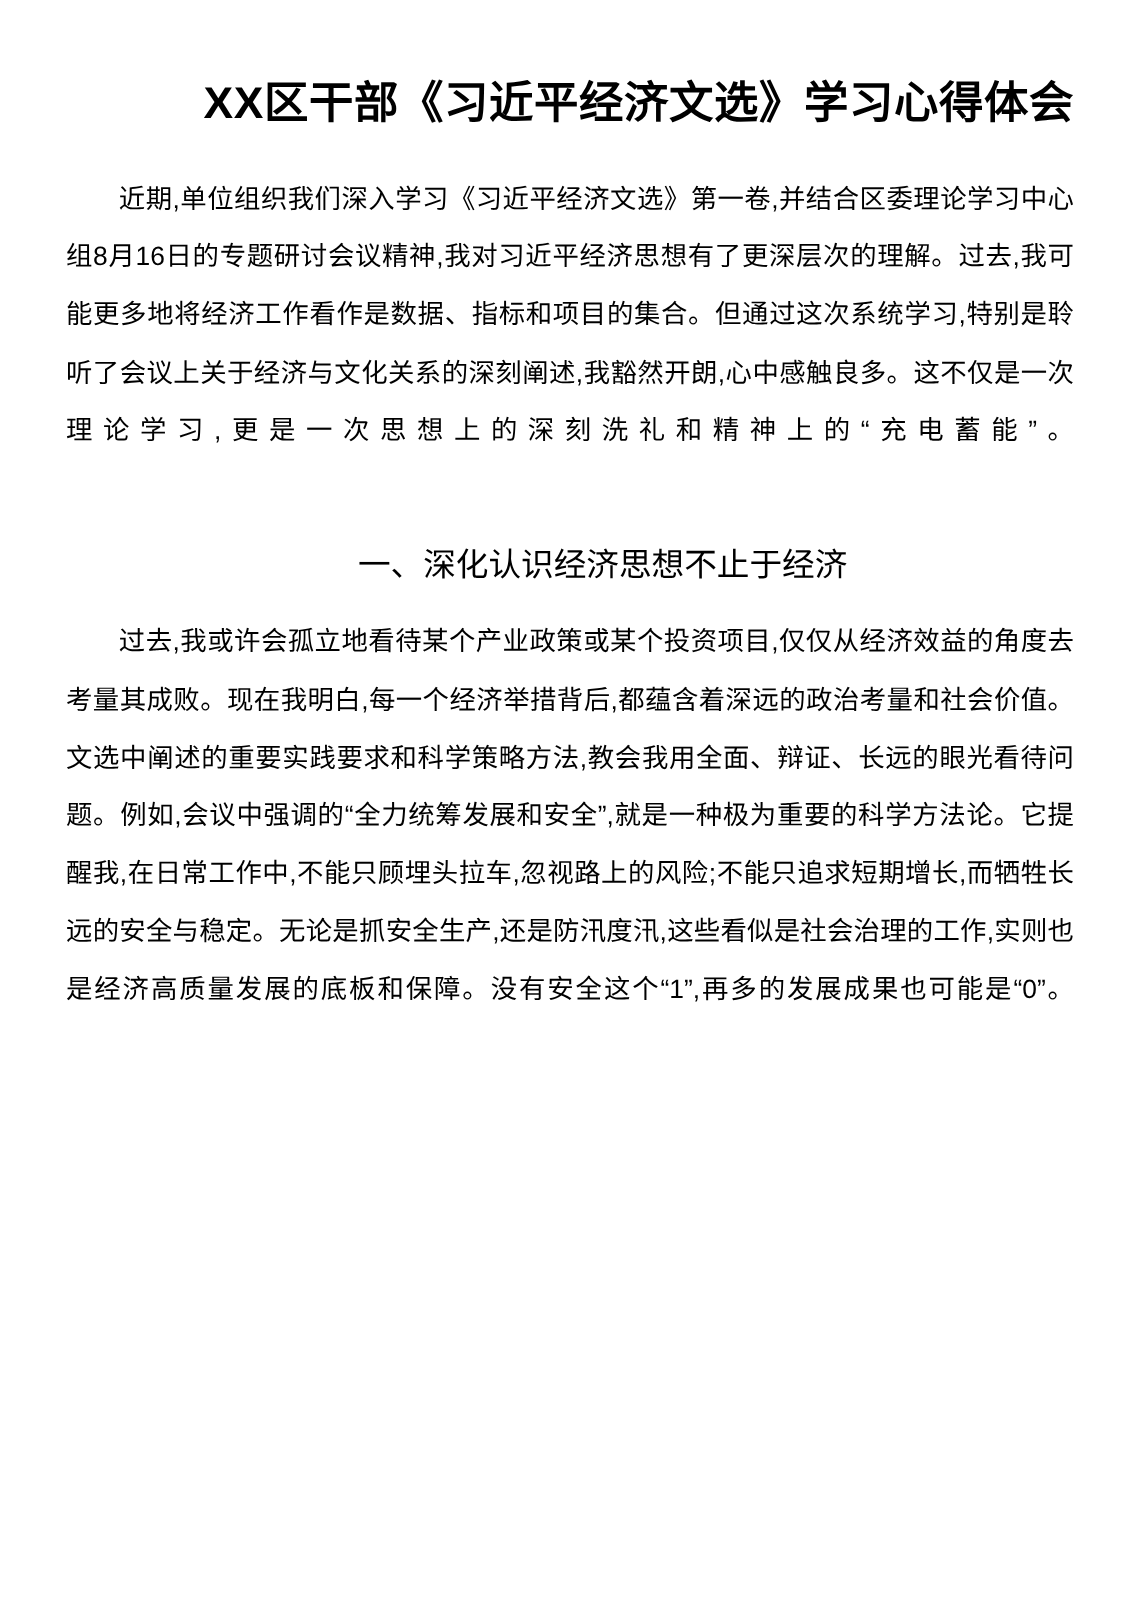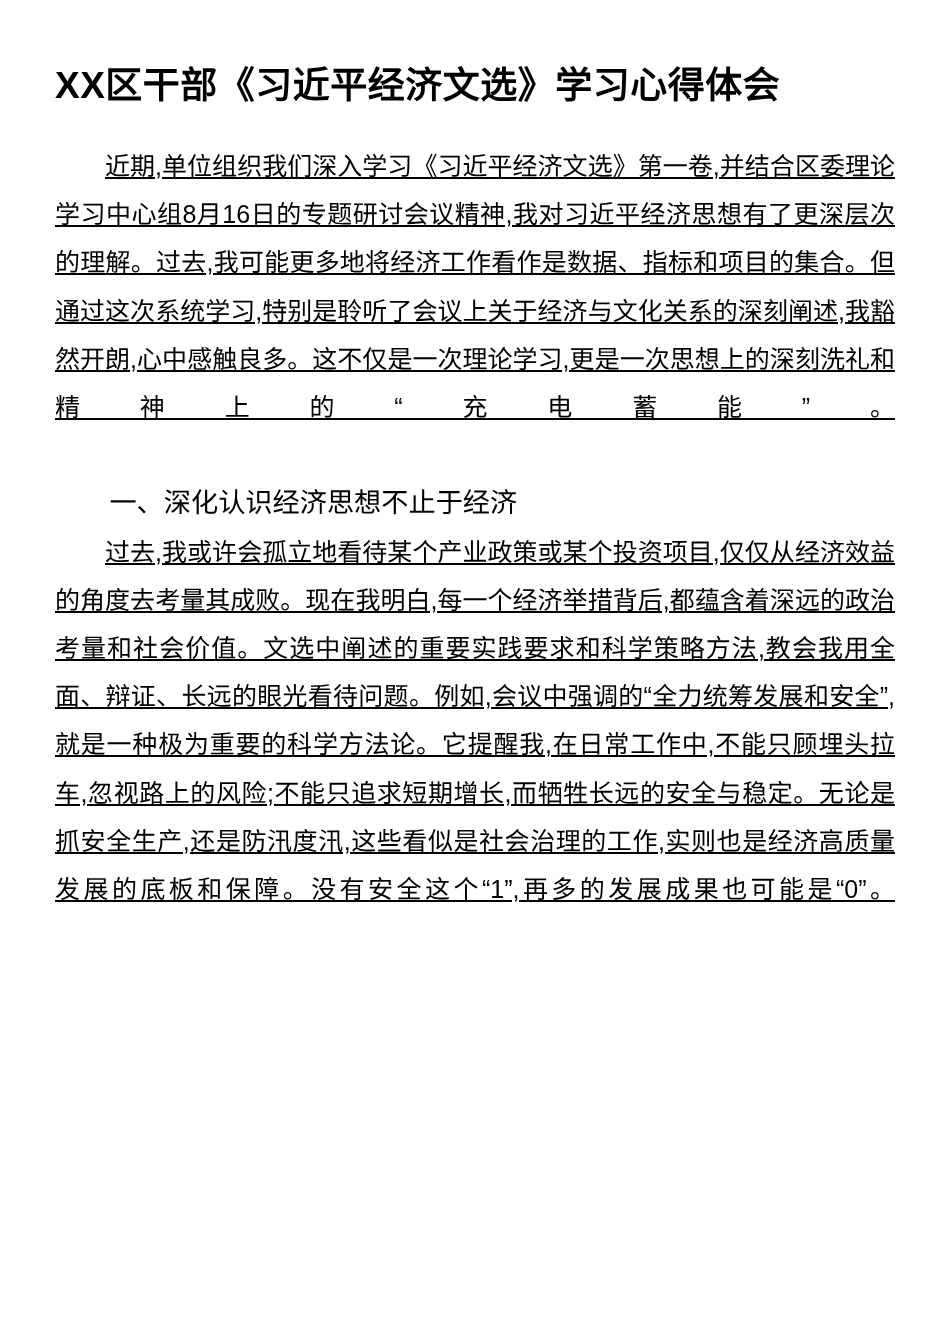--- a/index.html
+++ b/index.html
@@ -22,53 +22,52 @@
     width: 950px;
     height: 1344px;
     box-sizing: border-box;
     padding: 0 55px;
     background: #ffffff;
   }
 
   .doc-title {
     margin: 0;
     padding: 0;
-    text-align: left;
+    text-align: right;
     font-weight: 700;
     font-size: 37px;
     line-height: 52px;
     letter-spacing: 0.5px;
     padding-top: 60px;
     padding-bottom: 0;
     white-space: nowrap;
   }
 
   .body-block {
     margin-top: 30px;
   }
 
   p.para {
     margin: 0;
     padding: 0;
-    font-size: 25px;
+    font-size: 22px;
     line-height: 48.2px;
     text-align: justify;
     text-justify: inter-character;
     text-indent: 2em;
     letter-spacing: 0;
     word-break: break-all;
-    text-decoration: underline;
   }
 
   p.heading {
-    margin: 0;
+    margin: 16px;
     padding: 0;
     font-size: 27.2px;
     line-height: 48.2px;
-    text-align: left;
+    text-align: center;
     text-indent: 2em;
     letter-spacing: 0;
     white-space: nowrap;
   }
 
   
   p.para::after {
     content: "";
     display: inline-block;
     width: 100%;

